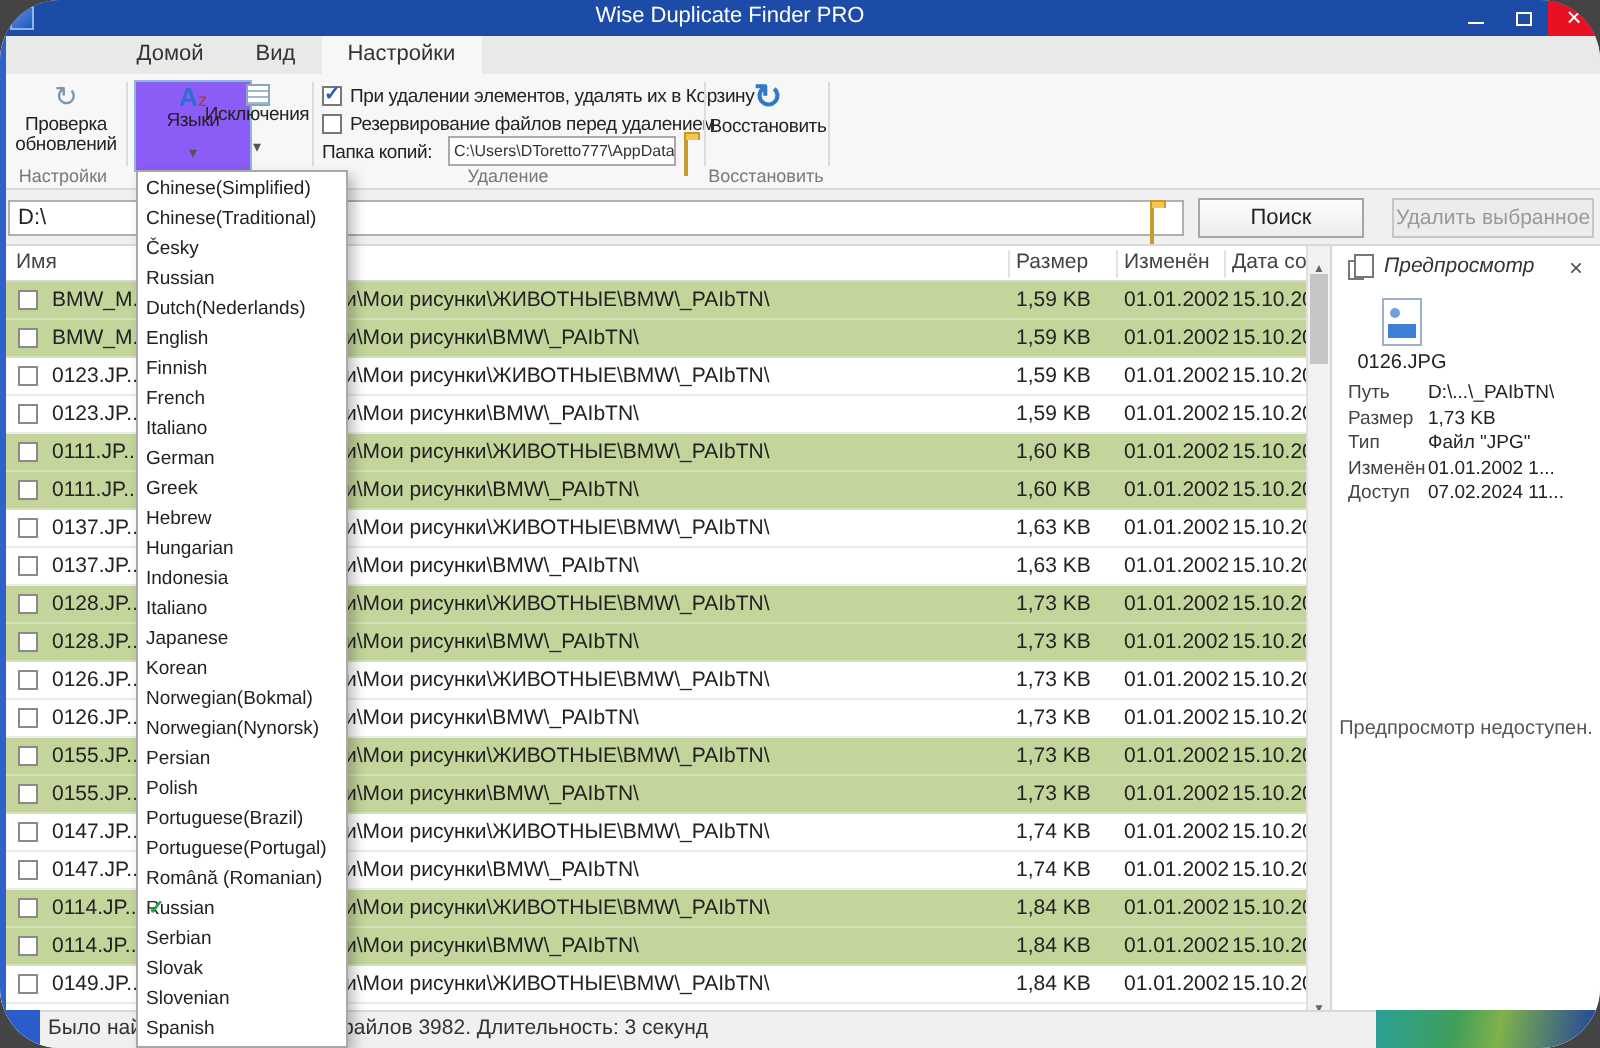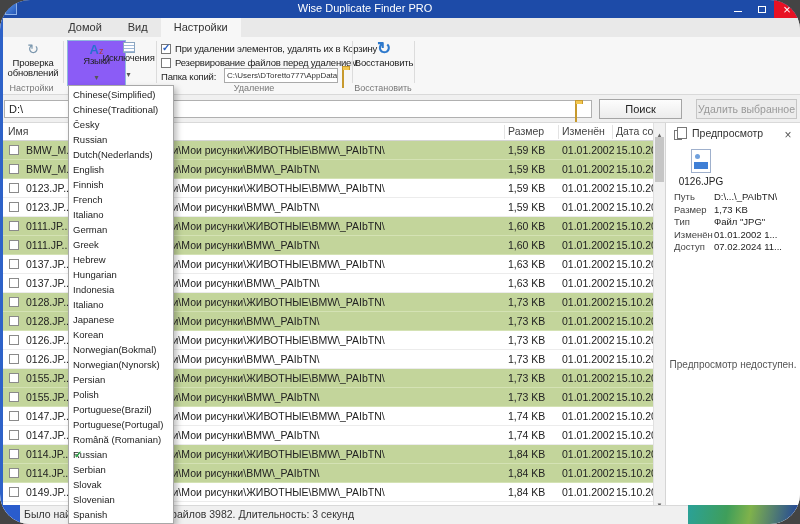--- a/index.html
+++ b/index.html
@@ -85,21 +85,21 @@
   .varrow{position:absolute;left:0;width:11px;height:12px;text-align:center;}
   .varrow.vup{top:0}.varrow.vdown{bottom:0}
   .vup::before{content:"▲";font-size:6px;color:#666;line-height:12px;}
   .vdown::before{content:"▼";font-size:6px;color:#666;line-height:12px;}
   .vthumb{position:absolute;left:1px;top:14px;width:9px;height:45px;background:#c6c6c6;}
 
   
   .preview{position:absolute;left:665px;top:123px;width:135px;height:382px;background:#fff;border-left:1px solid #d5d5d5;}
   .pages-ic{position:absolute;left:8px;top:7px;width:8px;height:10px;border:1px solid #777;background:#fff;}
   .pages-ic::before{content:"";position:absolute;left:2px;top:-4px;width:8px;height:10px;border:1px solid #777;background:#fff;}
-  .pv-title{position:absolute;left:26px;top:4px;font-size:10.5px;color:#333;}
+  .pv-title{position:absolute;left:26px;top:4px;font-size:10.5px;color:#333;font-style:italic;}
   .pv-close{position:absolute;right:6px;top:2px;width:12px;height:14px;text-align:center;}
   .pv-close::before{content:"×";font-size:12px;color:#555;line-height:14px;}
   .pv-fileicon{position:absolute;left:25px;top:26px;width:20px;height:24px;border:1px solid #9fb0cc;background:#fff;}
   .pv-fileicon::before{content:"";position:absolute;left:3px;top:4px;width:5px;height:5px;border-radius:50%;background:#6fa0dd;}
   .pv-fileicon::after{content:"";position:absolute;left:2px;bottom:3px;width:14px;height:7px;background:#3f7fd6;}
   .pv-filename{position:absolute;left:0;top:53px;width:70px;text-align:center;font-size:10px;color:#222;}
   .pv-fields{position:absolute;left:8px;top:68px;width:124px;font-size:9.5px;line-height:12.5px;}
   .pv-row{display:flex;}
   .pv-label{width:40px;flex:none;color:#444;}
   .pv-value{white-space:nowrap;overflow:hidden;color:#222;}

